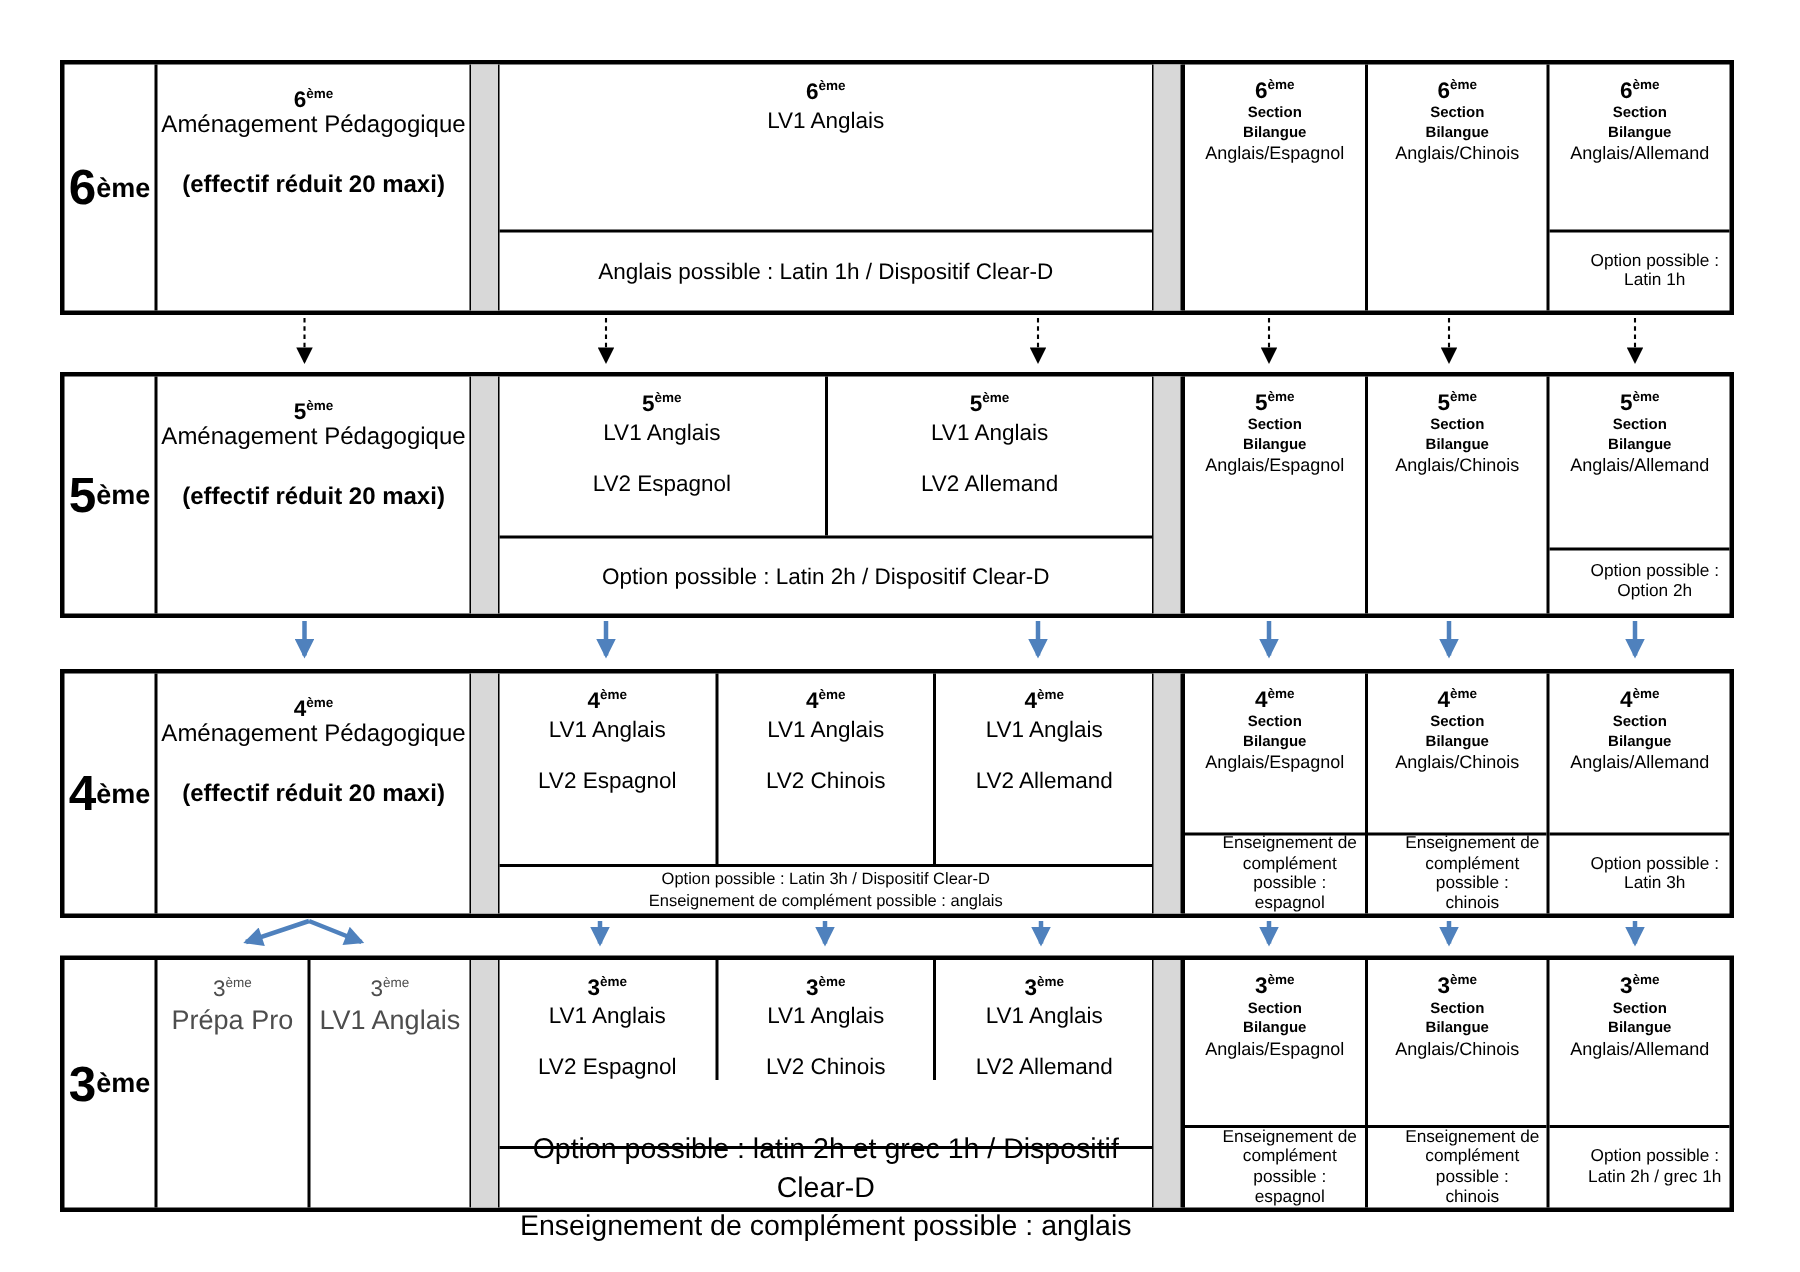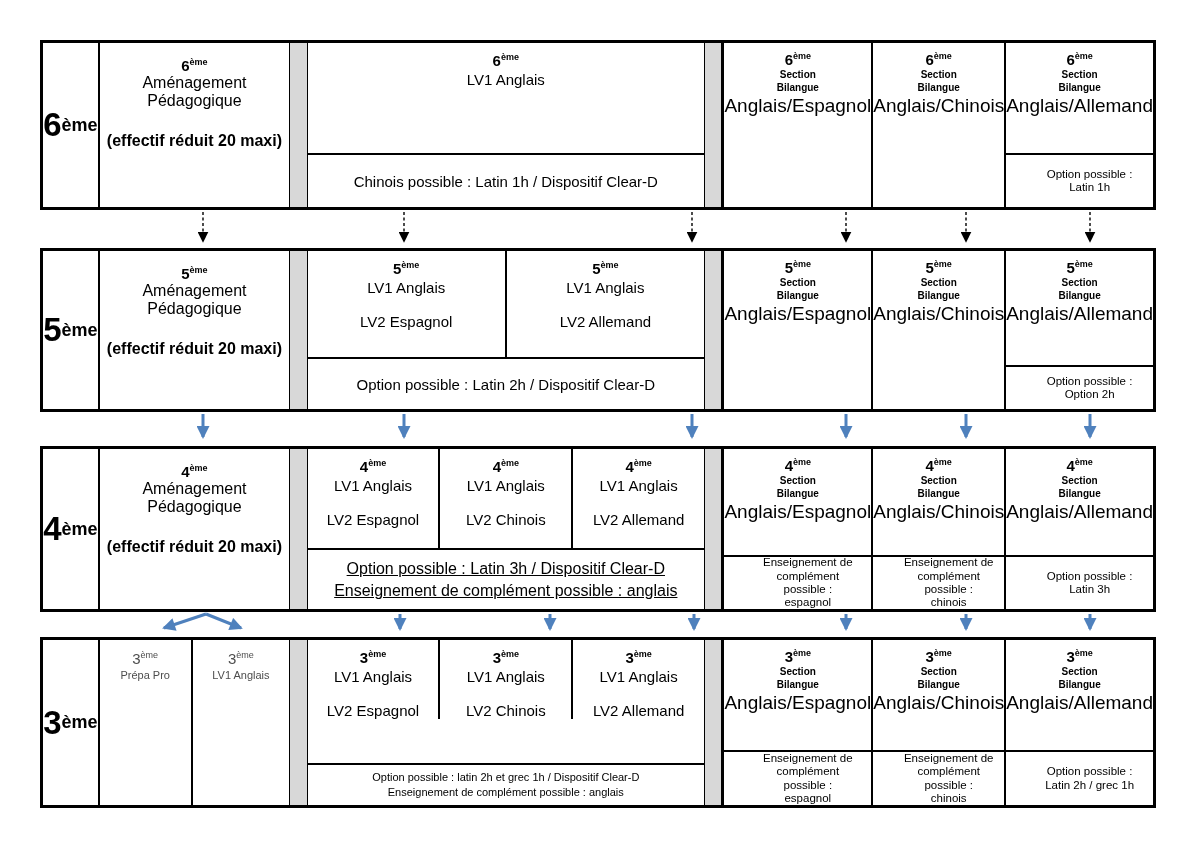--- a/index.html
+++ b/index.html
@@ -19,45 +19,45 @@
   .amen { width:210px; border-left:2px solid #000; text-align:center; padding-top:14px; }
   .amen-title { font-size:16px; font-weight:normal; }
   .amen-note { font-size:16px; font-weight:bold; margin-top:22px; }
 
   .split { width:210px; border-left:2px solid #000; display:flex; }
   .prepa { width:48%; text-align:center; padding-top:10px; }
   .lvmix { width:52%; border-left:2px solid #000; text-align:center; padding-top:10px; }
   .gray-box, .gray-box .lvl { color:#4d4d4d; font-weight:normal; }
   .gray-box .lvl sup { font-weight:normal; }
   .mix2 { font-size:15px; line-height:1.3; margin-top:18px; }
-  .prepa-title { font-size:11px; margin-top:2px; }
+  .prepa-title { font-size:18px; margin-top:2px; }
 
   .gbar { width:20px; background:#d8d8d8; border-left:1px solid #000; border-right:1px solid #000; }
 
   .lvsec { width:435px; display:flex; flex-direction:column; }
   .lvrow { flex:1; display:flex; }
   .lvbox { flex:1; text-align:center; padding-top:9px; }
   .lvbox + .lvbox { border-left:2px solid #000; }
   .lvl { font-size:15px; font-weight:bold; }
   .lvl sup { font-size:9px; }
   .lv1 { font-size:15px; margin-top:2px; }
   .lv2 { font-size:15px; margin-top:17px; }
 
   .opt { border-top:2px solid #000; display:flex; flex-direction:column; align-items:center; justify-content:center; font-size:15px; text-align:center; }
   .r1 .opt { height:54px; }
   .r2 .opt { height:52px; }
-  .r3 .opt { height:61px; font-size:16px; line-height:1.35;text-decoration:underline; }
-  .r4 .opt { height:55px; font-size:11px; line-height:1.35;margin-top:44px; }
+  .r3 .opt { height:33px; font-size:11px; line-height:1.35; }
+  .r4 .opt { height:55px; font-size:19px; line-height:1.35;margin-top:44px; }
 
   .bsec { flex:1; display:flex; border-left:2px solid #000; }
   .bbox { flex:1; display:flex; flex-direction:column; }
   .bbox + .bbox { border-left:2px solid #000; }
   .bmain { flex:1; text-align:center; padding-top:8px; }
   .bt { font-size:10px; font-weight:bold; line-height:1.3; }
-  .blangs { font-size:19px; line-height:1.3; }
+  .blangs { font-size:12px; line-height:1.3; }
   .bnote { border-top:2px solid #000; text-align:center; font-size:11.5px; line-height:1.16; display:flex; flex-direction:column; justify-content:center;padding-left:20px; }
   .r1 .bnote { height:54px; }
   .r2 .bnote { height:44px; }
   .r3 .bnote { height:54px; }
   .r4 .bnote { height:55px; }
 
   svg.arrows { position:absolute; left:0; top:0; width:1200px; height:848px; pointer-events:none; }
 </style>
 </head>
 <body>
@@ -76,21 +76,21 @@
     </div>
     <div class="gbar"></div>
     <div class="lvsec">
       <div class="lvrow">
         <div class="lvbox">
           <div class="lvl"><span>6</span><sup>ème</sup></div>
           <div class="lv1">LV1 Anglais</div>
         </div>
       </div>
       <div class="opt">
-        <div>Chinois possible : Latin 1h /  Dispositif Clear-D</div>
+        <div>Anglais possible : Latin 1h /  Dispositif Clear-D</div>
       </div>
     </div>
     <div class="gbar"></div>
     <div class="bsec">
       <div class="bbox">
         <div class="bmain">
           <div class="lvl"><span>6</span><sup>ème</sup></div>
           <div class="bt">Section</div>
           <div class="bt">Bilangue</div>
           <div class="blangs">Anglais/Espagnol</div>

